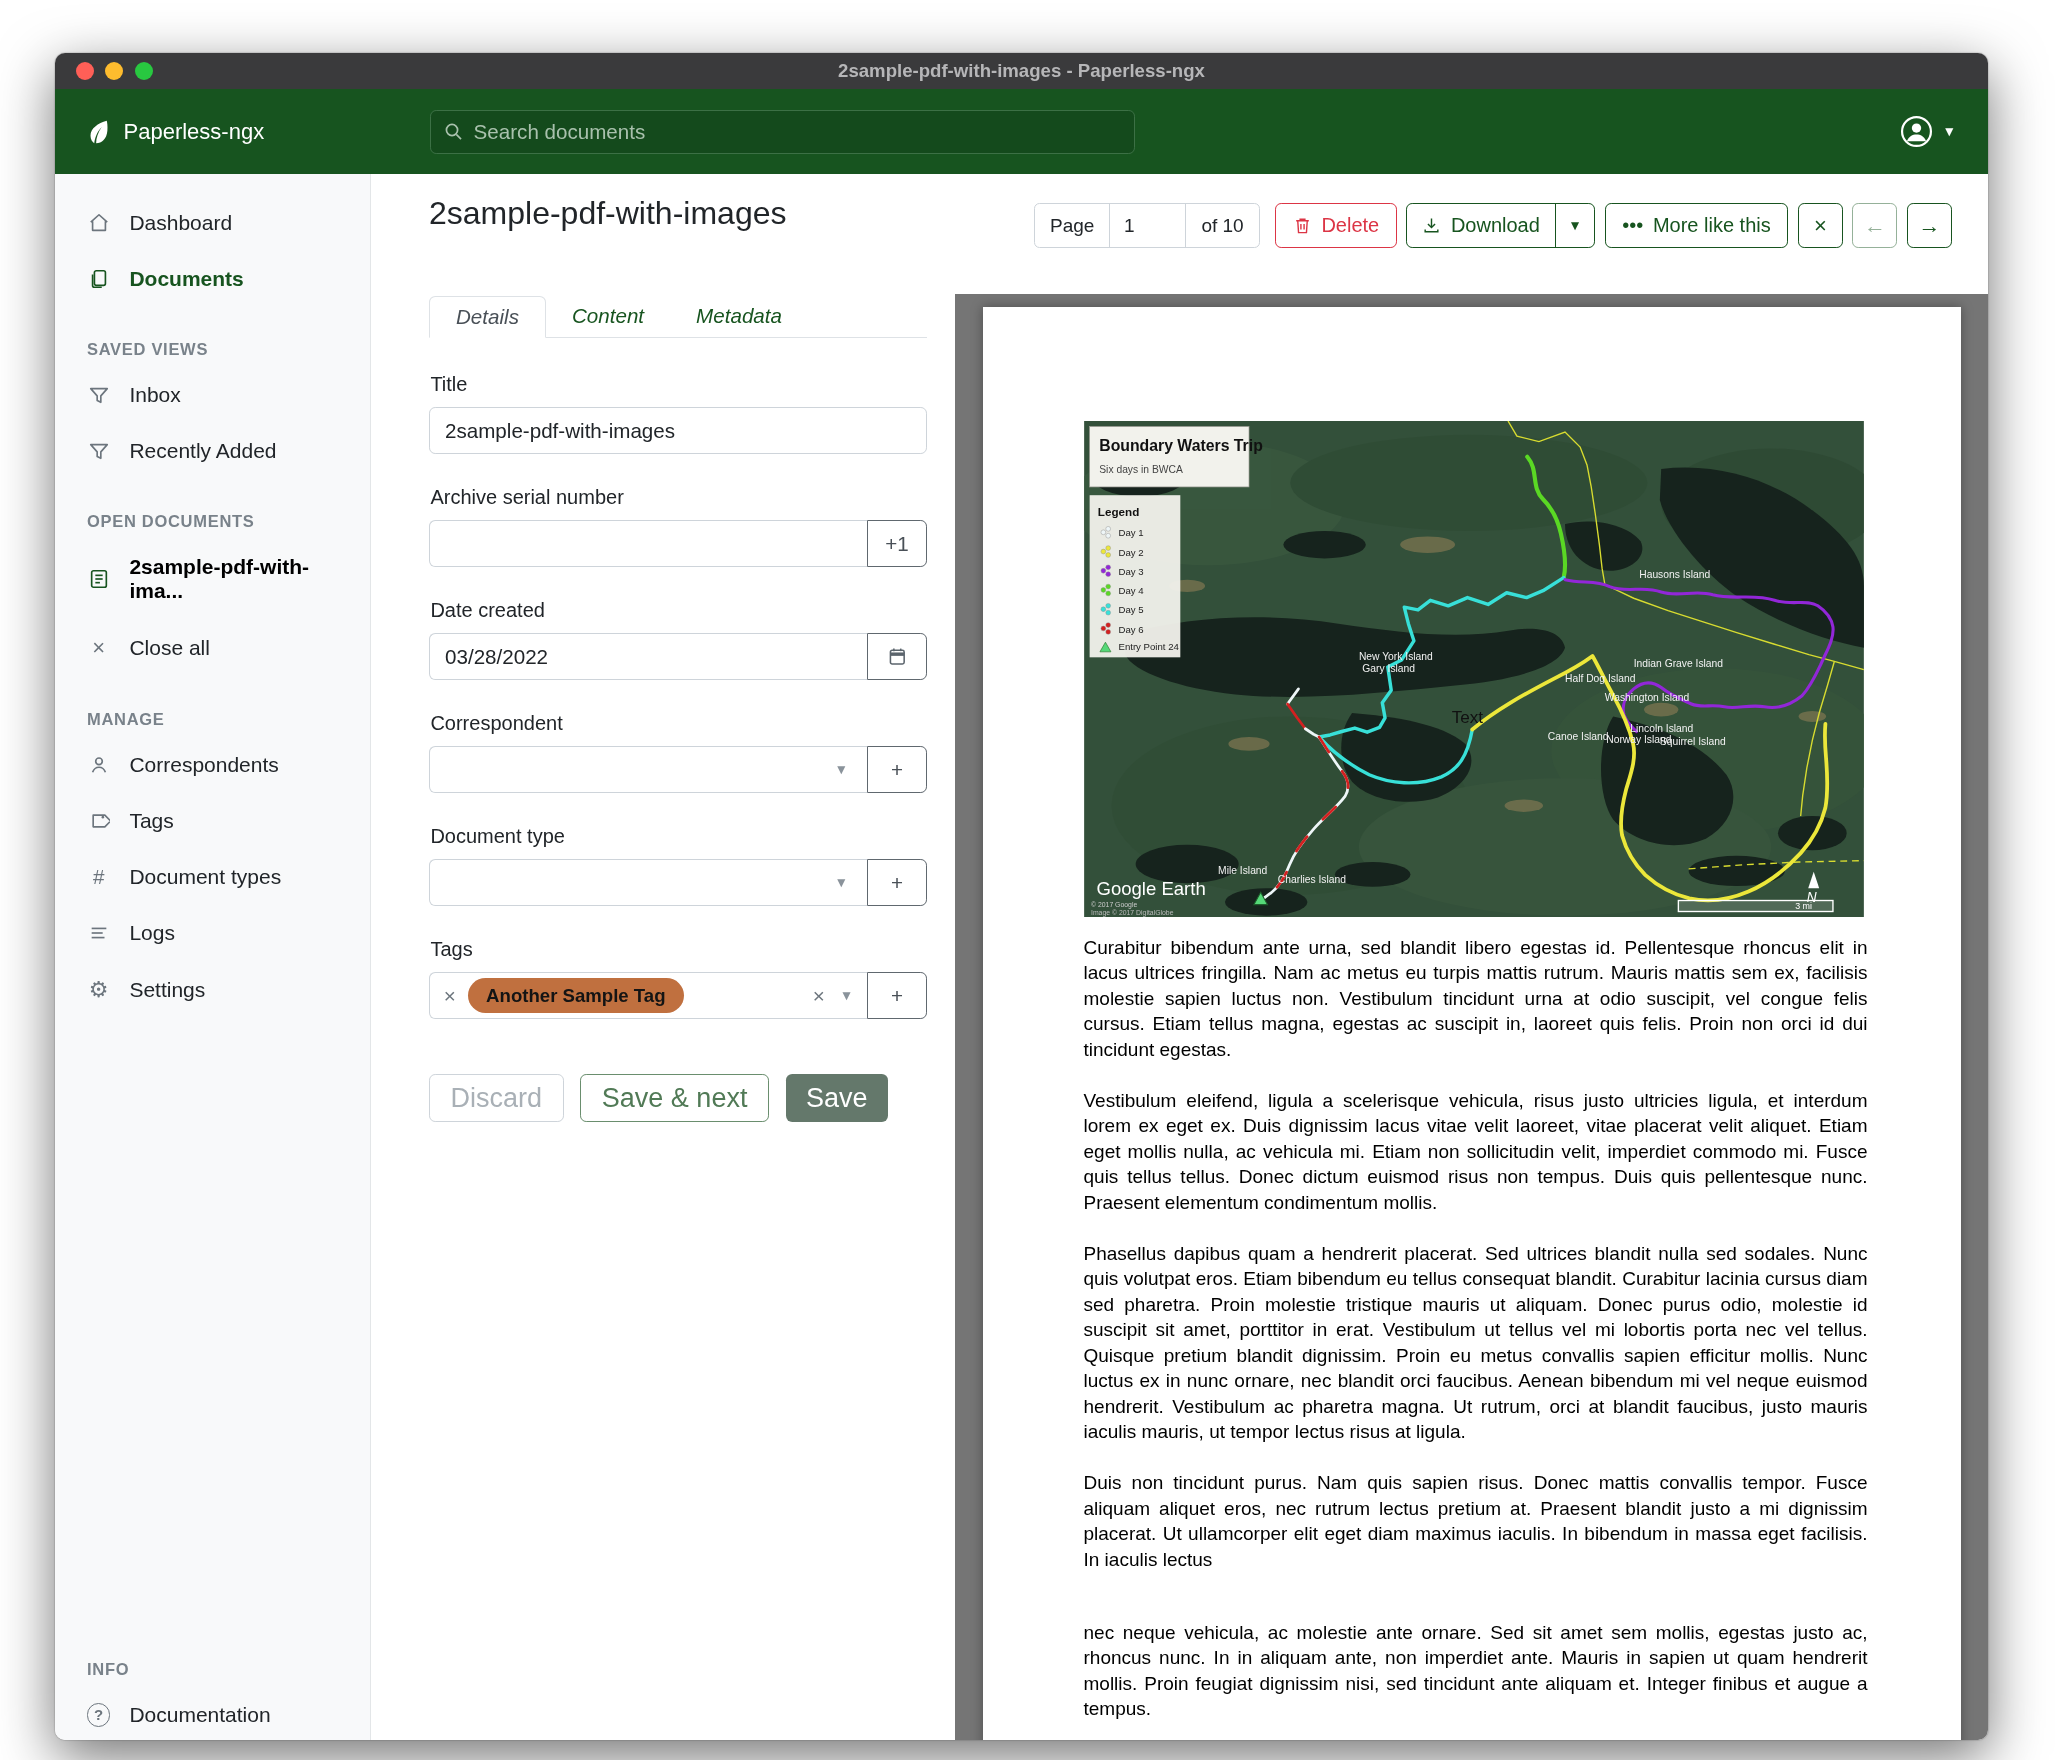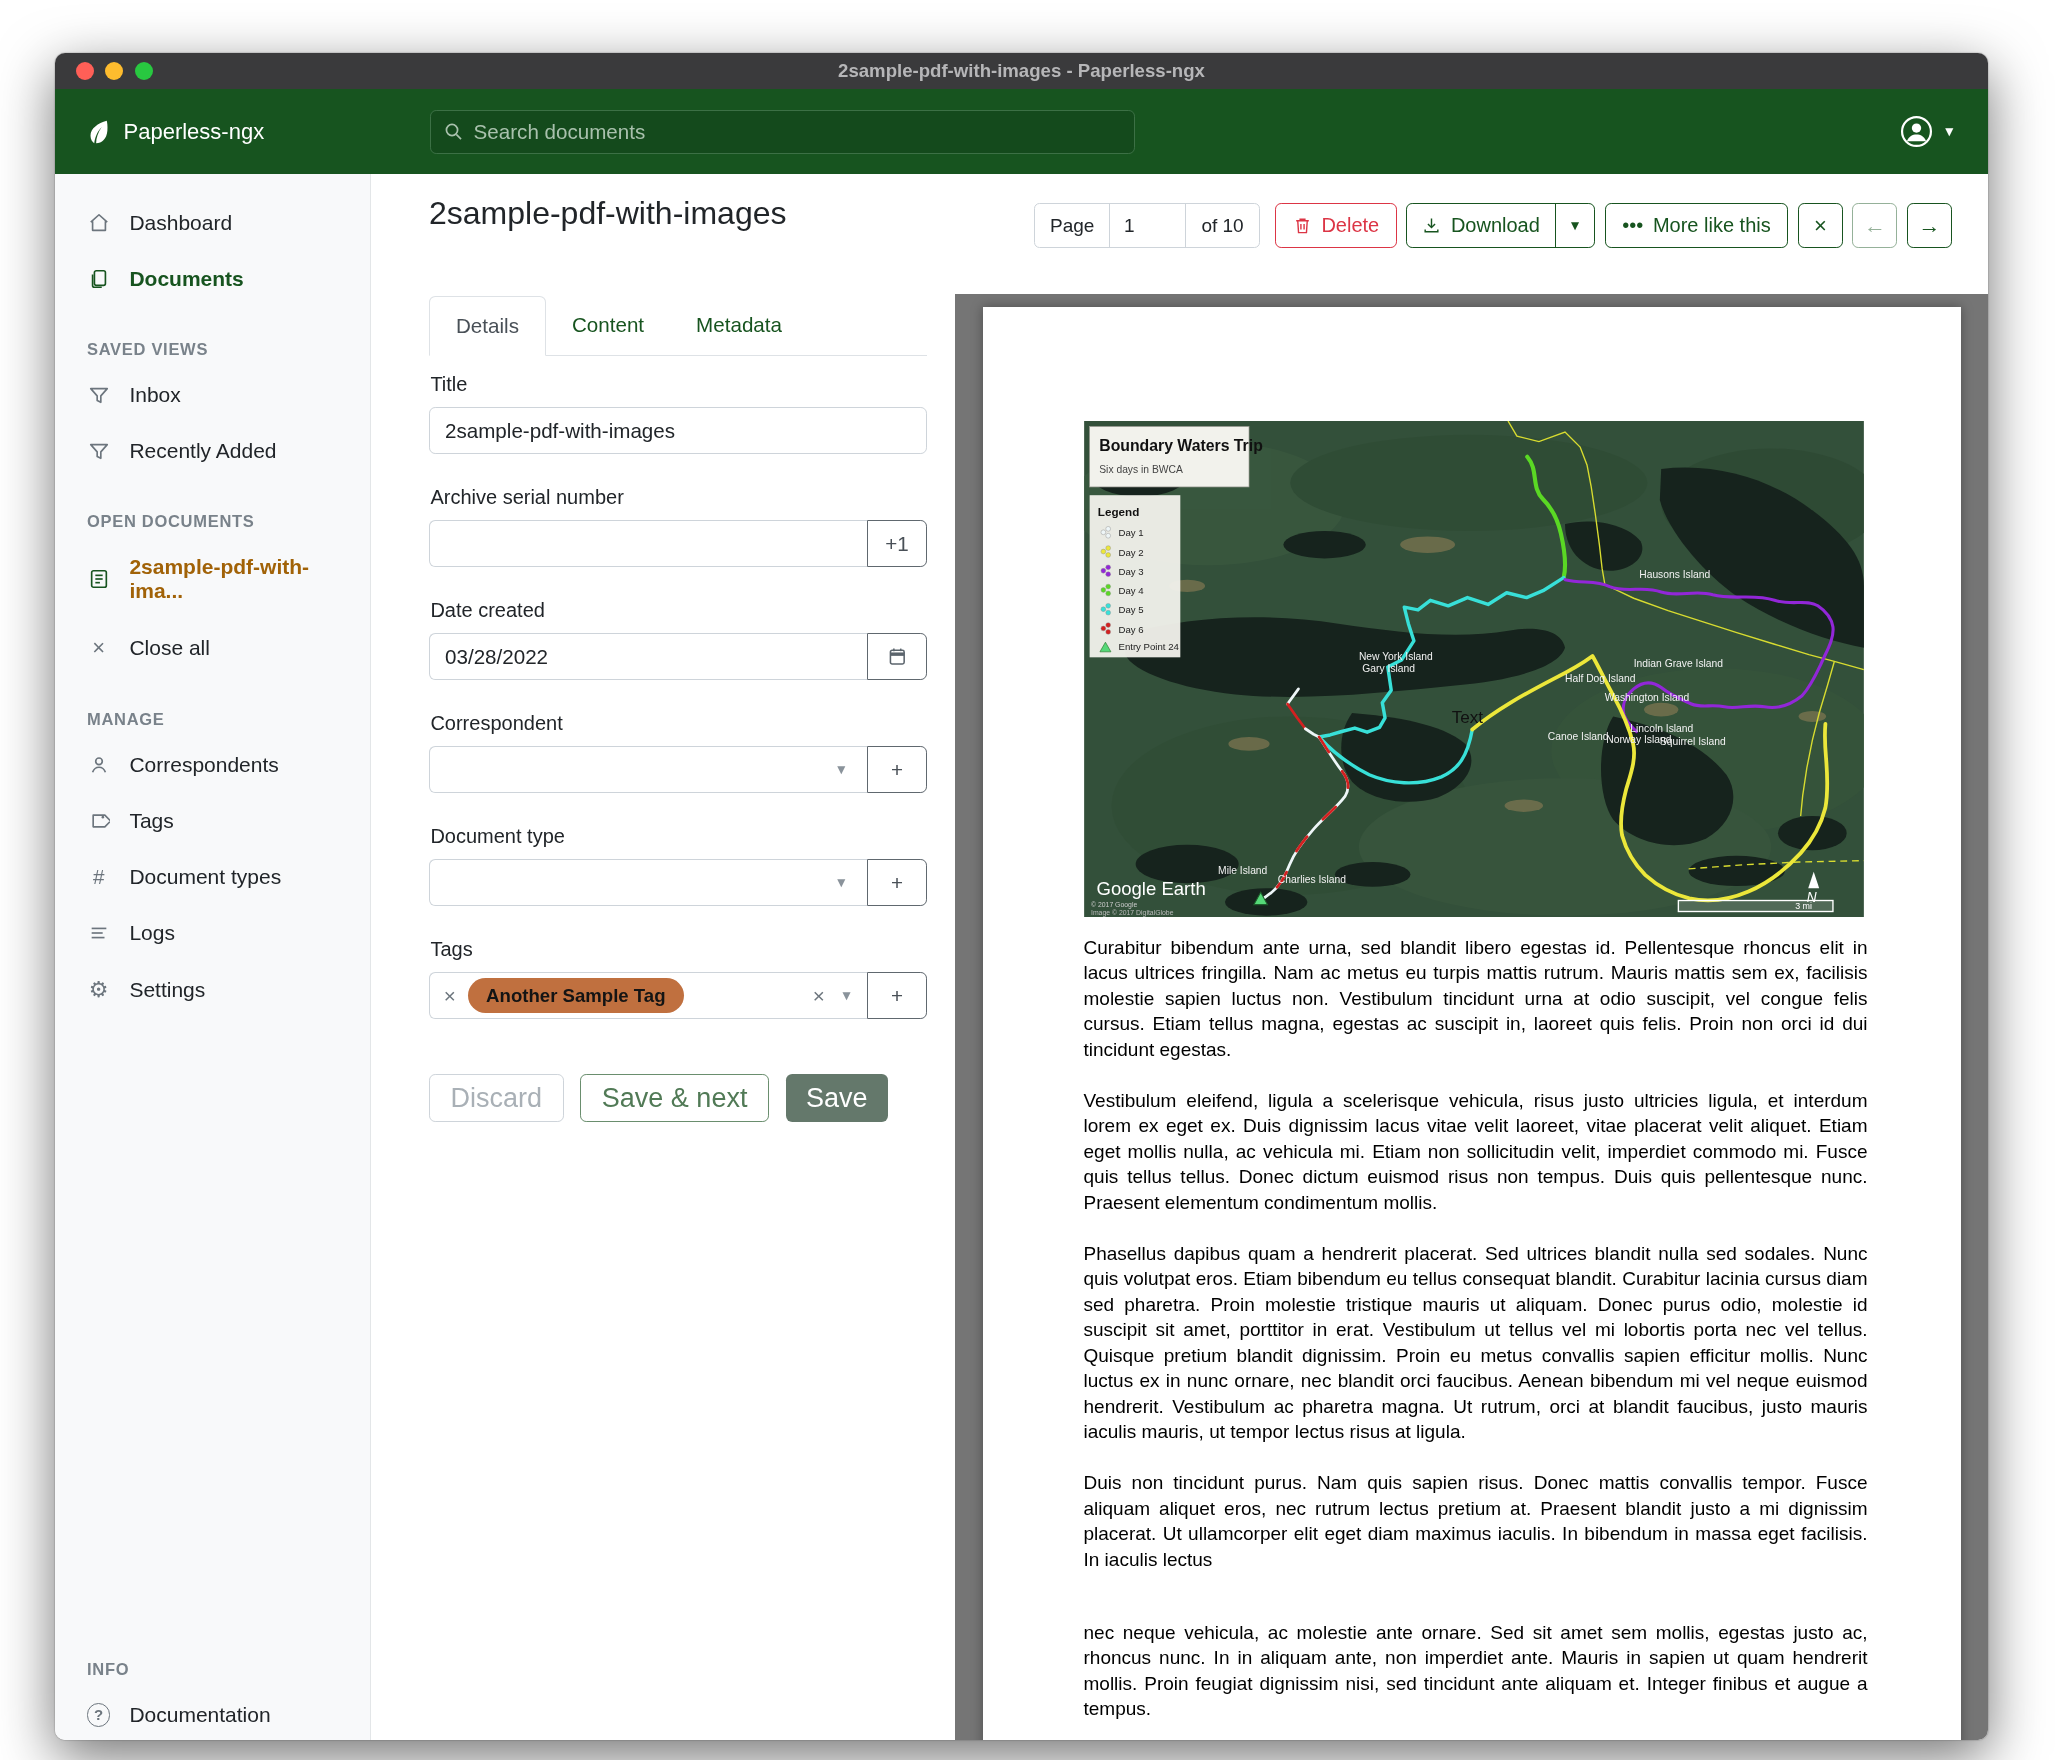--- a/index.html
+++ b/index.html
@@ -31,21 +31,21 @@
   .searchbox input::placeholder { color: #a9c1ad; }
   .userarea { margin-left: auto; margin-right: 32px; display: flex; align-items: center; gap: 9.6px; color: #fff; }
   .caret { font-size: 13.7px; color: #ffffff; }
   
   .appbody { display: flex; height: 1730px; }
   .sidebar { width: 316px; background: #f8f9fa; border-right: 1.4px solid #e3e6e8; position: relative; padding-top: 20.6px; flex-shrink: 0; }
   .side-item { display: flex; align-items: center; gap: 19px; padding: 16px 11px 16px 32px; font-size: 21px; color: #212529; cursor: pointer; }
   .side-item .ic { width: 23.4px; display: inline-flex; justify-content: center; color: #6c757d; flex-shrink: 0; }
   .side-item.active { color: #17541f; font-weight: 700; }
   .side-item.active .ic { color: #17541f; }
-  .side-item.green { color: #a16207; font-weight: 700; }
+  .side-item.green { color: #000000; font-weight: 700; }
   .side-item.green .ic { color: #17541f; }
   .side-heading { margin: 33px 0 8.2px 32px; font-size: 16.5px; font-weight: 600; color: #79828a; letter-spacing: 0.7px; }
   .side-bottom { position: absolute; left: 0; right: 0; bottom: 103px; }
   .gh-row { display: flex; align-items: center; }
   .suggest { display: flex; align-items: center; gap: 6.9px; color: #6c757d; font-size: 18.6px; margin-left: 18px; }
   .version-row { position: absolute; left: 32px; bottom: -55px; display: flex; align-items: center; gap: 16.5px; color: #6c757d; font-size: 19px; font-family: Liberation Mono, monospace; }
   .info-i { width: 23.4px; height: 23.4px; border-radius: 50%; border: 1.7px solid #17541f; color: #17541f; font-size: 15px; font-style: italic; font-weight: 700; display: inline-flex; align-items: center; justify-content: center; }
   .q-circle { width: 23.4px; height: 23.4px; border-radius: 50%; border: 1.7px solid #6c757d; color: #6c757d; font-size: 15px; font-weight: 700; display: inline-flex; align-items: center; justify-content: center; }
   .gh-circle { width: 26px; height: 26px; border-radius: 50%; background: #586069; position: relative; overflow: hidden; }
   .gh-circle::after { content: ""; position: absolute; left: 6.2px; top: 11px; width: 13.7px; height: 15px; background: #f8f9fa; border-radius: 6.9px 6.9px 2.7px 2.7px; }
@@ -59,21 +59,21 @@
   .toolbar { position: absolute; right: 36px; top: 29px; display: flex; gap: 9.6px; align-items: center; }
   .btn { height: 45px; border-radius: 6.2px; border: 1.4px solid #17541f; background: #fff; color: #17541f; font-size: 20px; display: inline-flex; align-items: center; gap: 9.6px; padding: 0 16.5px; cursor: pointer; font-family: "Liberation Sans", sans-serif; }
   .btn.danger { border-color: #dc3545; color: #dc3545; }
   .btn-split { display: inline-flex; height: 45px; border: 1.4px solid #17541f; border-radius: 6.2px; overflow: hidden; background: #fff; }
   .btn-split .seg { display: inline-flex; align-items: center; gap: 9.6px; padding: 0 15px; color: #17541f; font-size: 20px; cursor: pointer; }
   .btn-split .seg.caret-seg { border-left: 1.4px solid #17541f; padding: 0 12.4px; font-size: 13.7px; }
   .btn.icon-only { width: 45px; padding: 0; justify-content: center; font-size: 22px; }
   .btn.disabled { opacity: 0.45; }
   
   .tabbar { position: absolute; left: 58px; top: 122px; width: 498px; display: flex; border-bottom: 1.4px solid #dee2e6; }
-  .tab { padding: 17px 26px; font-size: 20.6px; color: #17541f; cursor: pointer; }
+  .tab { padding: 8px 26px; font-size: 20.6px; color: #17541f; cursor: pointer; font-style: italic; }
   .tab.active { color: #495057; border: 1.4px solid #dee2e6; border-bottom: 1.4px solid #ffffff; border-radius: 6.2px 6.2px 0 0; margin-bottom: -1.4px; background: #fff; }
   .form-col { position: absolute; left: 58px; top: 199px; width: 498px; }
   .f-label { font-size: 20px; color: #212529; margin: 32px 0 11px 1.4px; }
   .f-label.first { margin-top: 0; }
   .igroup { display: flex; height: 47px; width: 100%; }
   .igroup .tb { flex: 1; border: 1.4px solid #ced4da; border-radius: 6.2px; font-size: 20.6px; color: #212529; padding: 0 15px; outline: none; font-family: "Liberation Sans", sans-serif; min-width: 0; }
   .igroup .tb.has-append { border-radius: 6.2px 0 0 6.2px; border-right: none; }
   .append-btn { width: 60px; border: 1.4px solid #60686f; border-radius: 0 6.2px 6.2px 0; background: #fff; color: #495057; font-size: 20.6px; display: inline-flex; align-items: center; justify-content: center; cursor: pointer; }
   .selectwrap { flex: 1; border: 1.4px solid #ced4da; border-left: 1.4px solid #ced4da; border-radius: 6.2px 0 0 6.2px; border-right: none; position: relative; display: flex; align-items: center; padding: 0 41px 0 13.7px; }
   .selectwrap .sel-caret { position: absolute; right: 19px; color: #8a939b; font-size: 13.7px; }

